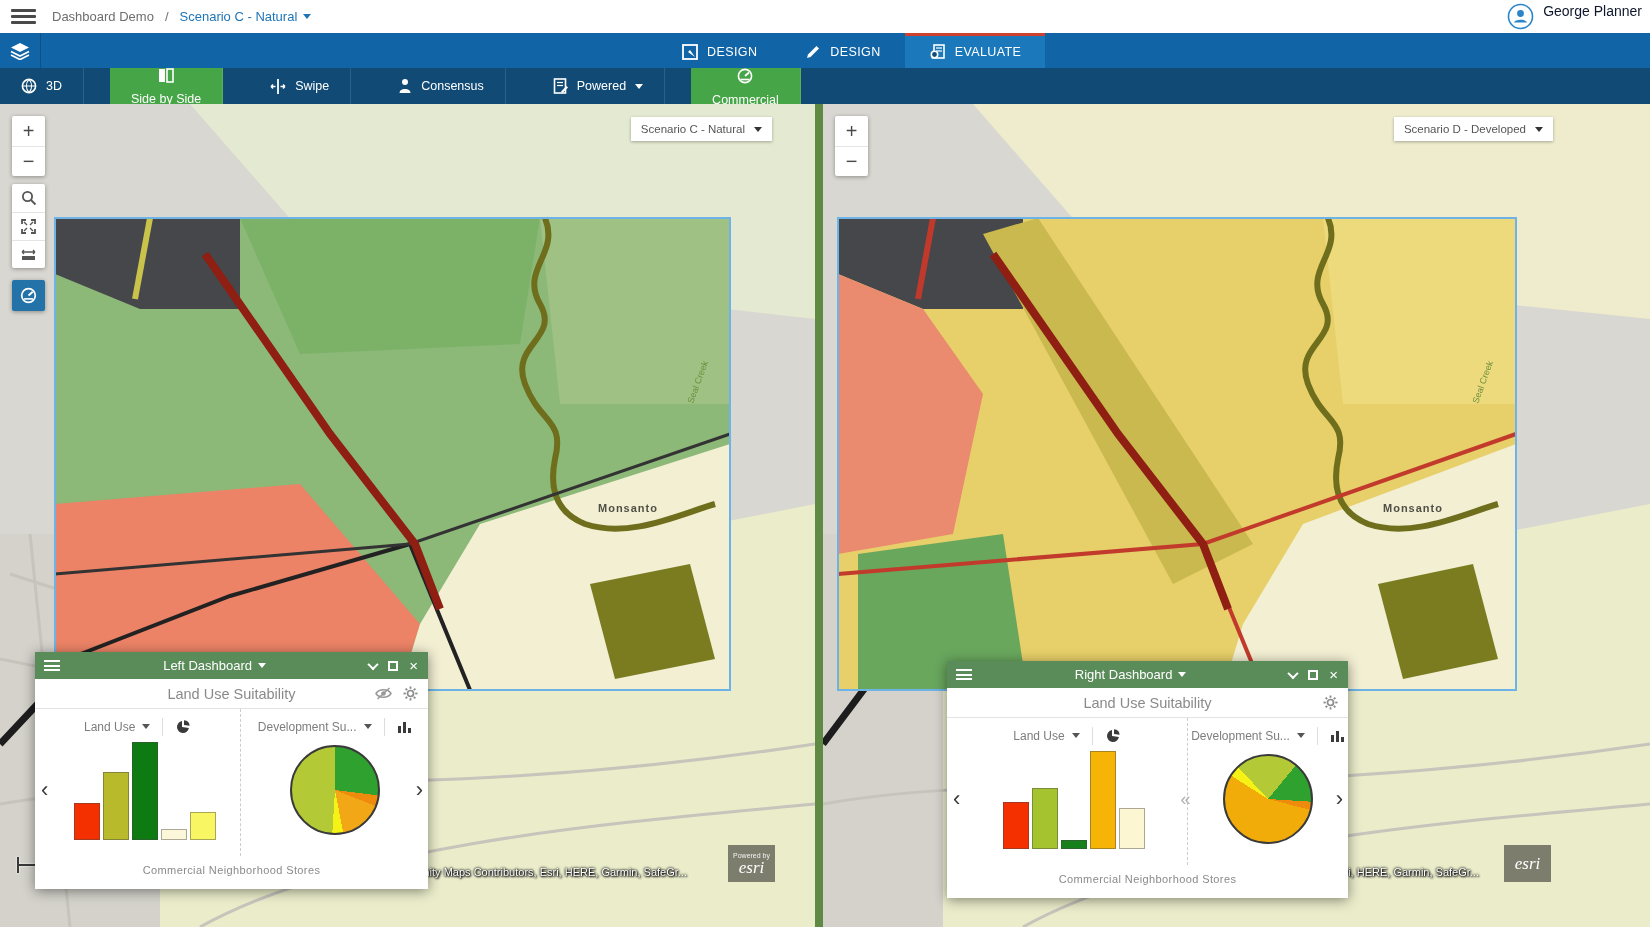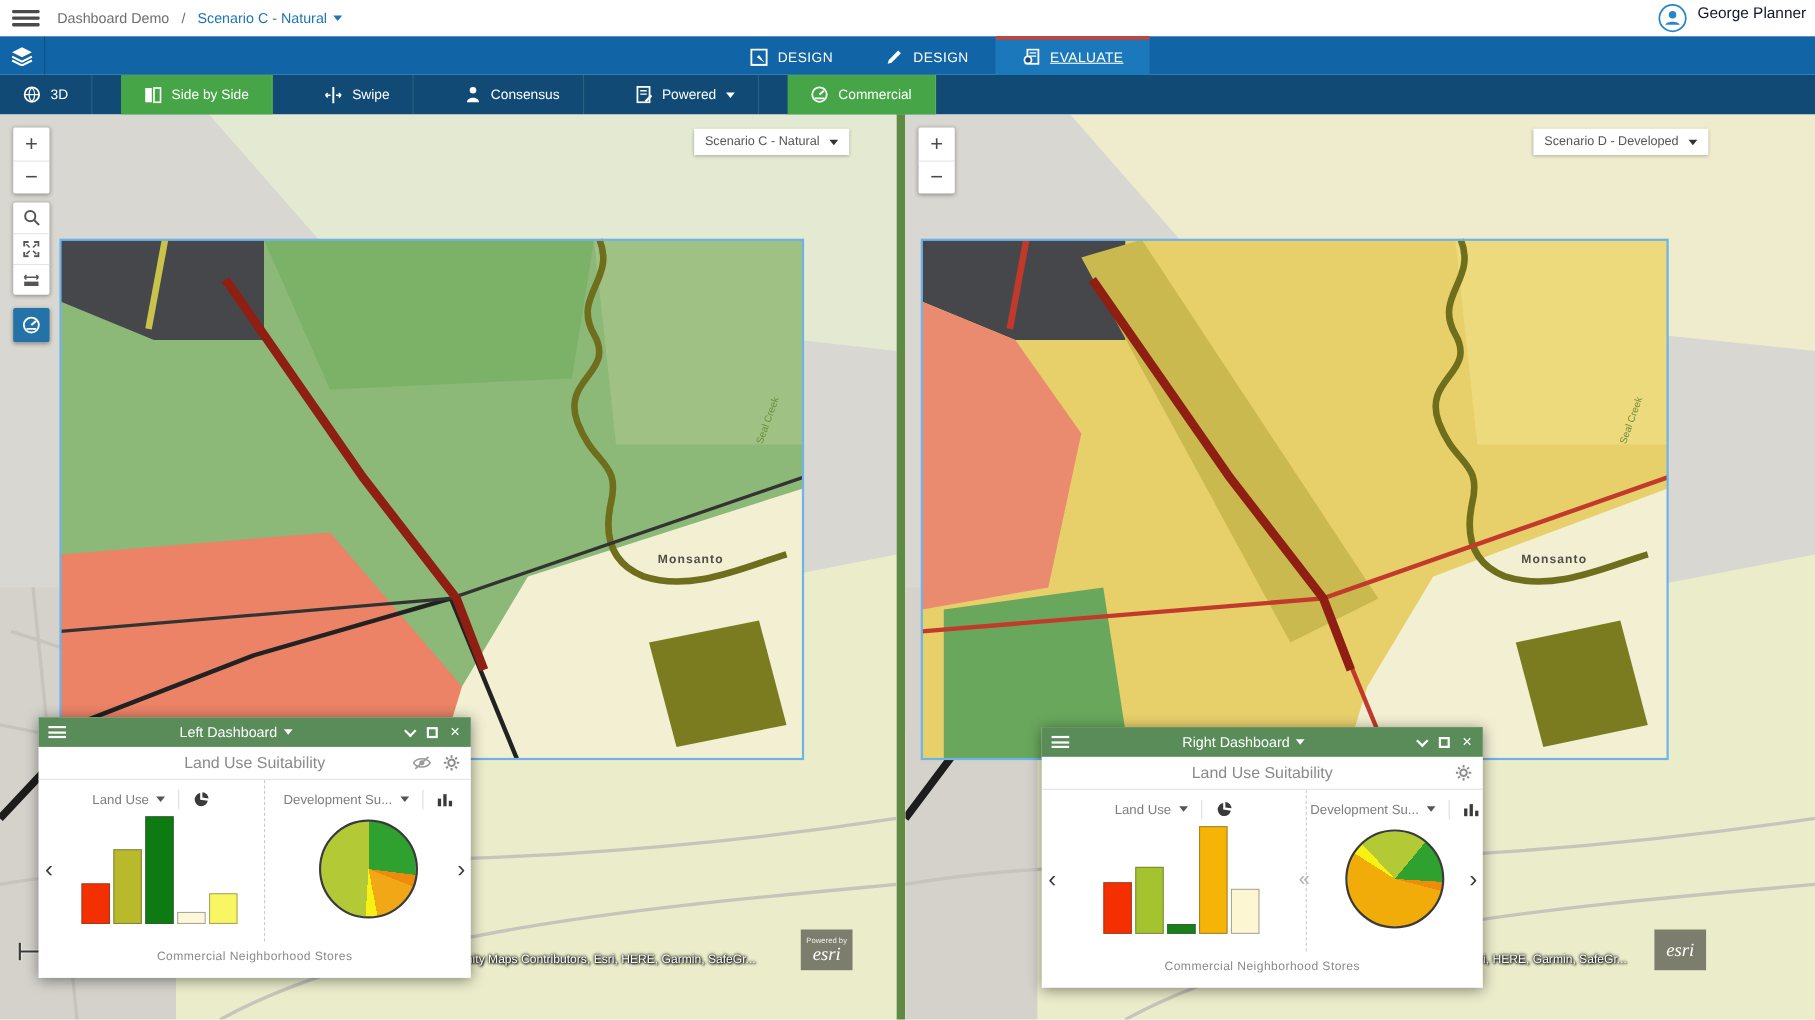--- a/index.html
+++ b/index.html
@@ -13,26 +13,26 @@
   .breadcrumb { margin-left:16px; font-size:13px; color:#6e6e6e; display:flex; gap:11px; align-items:center; }
   .breadcrumb .scenario { color:#1f74b5; display:flex; align-items:center; gap:6px; cursor:pointer; }
   .caret-down { width:0; height:0; border-left:4px solid transparent; border-right:4px solid transparent; border-top:5px solid currentColor; display:inline-block; }
   .user { margin-left:auto; margin-right:8px; display:flex; align-items:flex-start; gap:9px; color:#0f172a; font-size:14px; cursor:pointer; }
 
   
   .bar2 { height:35px; background:#1164a5; position:relative; display:flex; }
   .layers-btn { width:41px; display:flex; align-items:center; justify-content:center; border-right:1px solid rgba(0,0,0,0.18); cursor:pointer; }
   .tabs { position:absolute; left:658px; top:0; bottom:0; display:flex; }
   .tab { display:flex; align-items:center; gap:9px; padding:0 24px; color:#fff; font-size:12.5px; letter-spacing:0.4px; border-top:3px solid transparent; cursor:pointer; }
-  .tab.active { background:#1b78ba; border-top-color:#d0402e;text-decoration:underline; }
+  .tab.active { background:#1b78ba; border-top-color:#d0402e; }
 
   
   .bar3 { height:36px; background:#114a74; display:flex; color:#fff;gap:26px; }
   .tool-btn { display:flex; align-items:center; gap:9px; padding:0 21px; font-size:12.5px; border-right:1px solid rgba(255,255,255,0.12); cursor:pointer; white-space:nowrap; }
-  .tool-btn.green { background:#46a546; }
+  .tool-btn.green { background:#46a546;flex-direction:column; }
   .sync { margin-left:auto; display:flex; align-items:center; gap:10px; padding-right:16px; font-size:12px; color:#c6d9e8; }
   .toggle { width:38px; height:18px; border-radius:9px; background:#53b253; position:relative; cursor:pointer; }
   .toggle .knob { position:absolute; left:2px; top:2px; width:14px; height:14px; border-radius:50%; background:#fff; }
 
   
   .maps { position:relative; height:823px; display:flex; }
   .map-panel { position:relative; height:100%; overflow:hidden; }
   .map-left { width:815px; }
   .map-divider { width:8px; background:#5f8a44; }
   .map-right { flex:1; }

